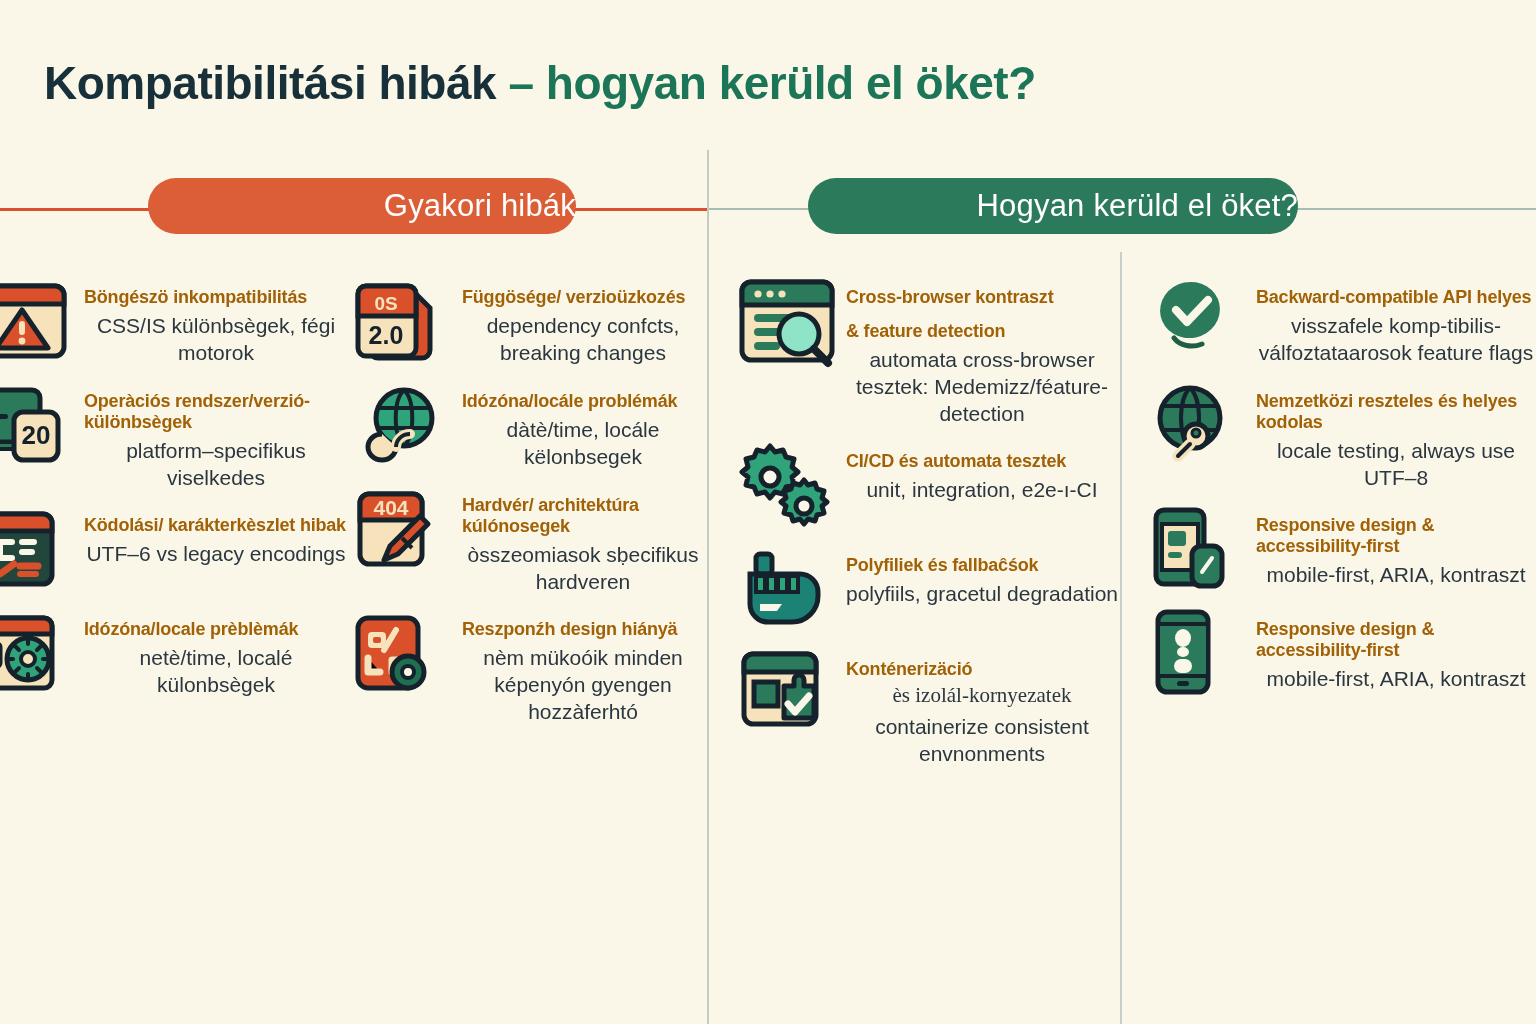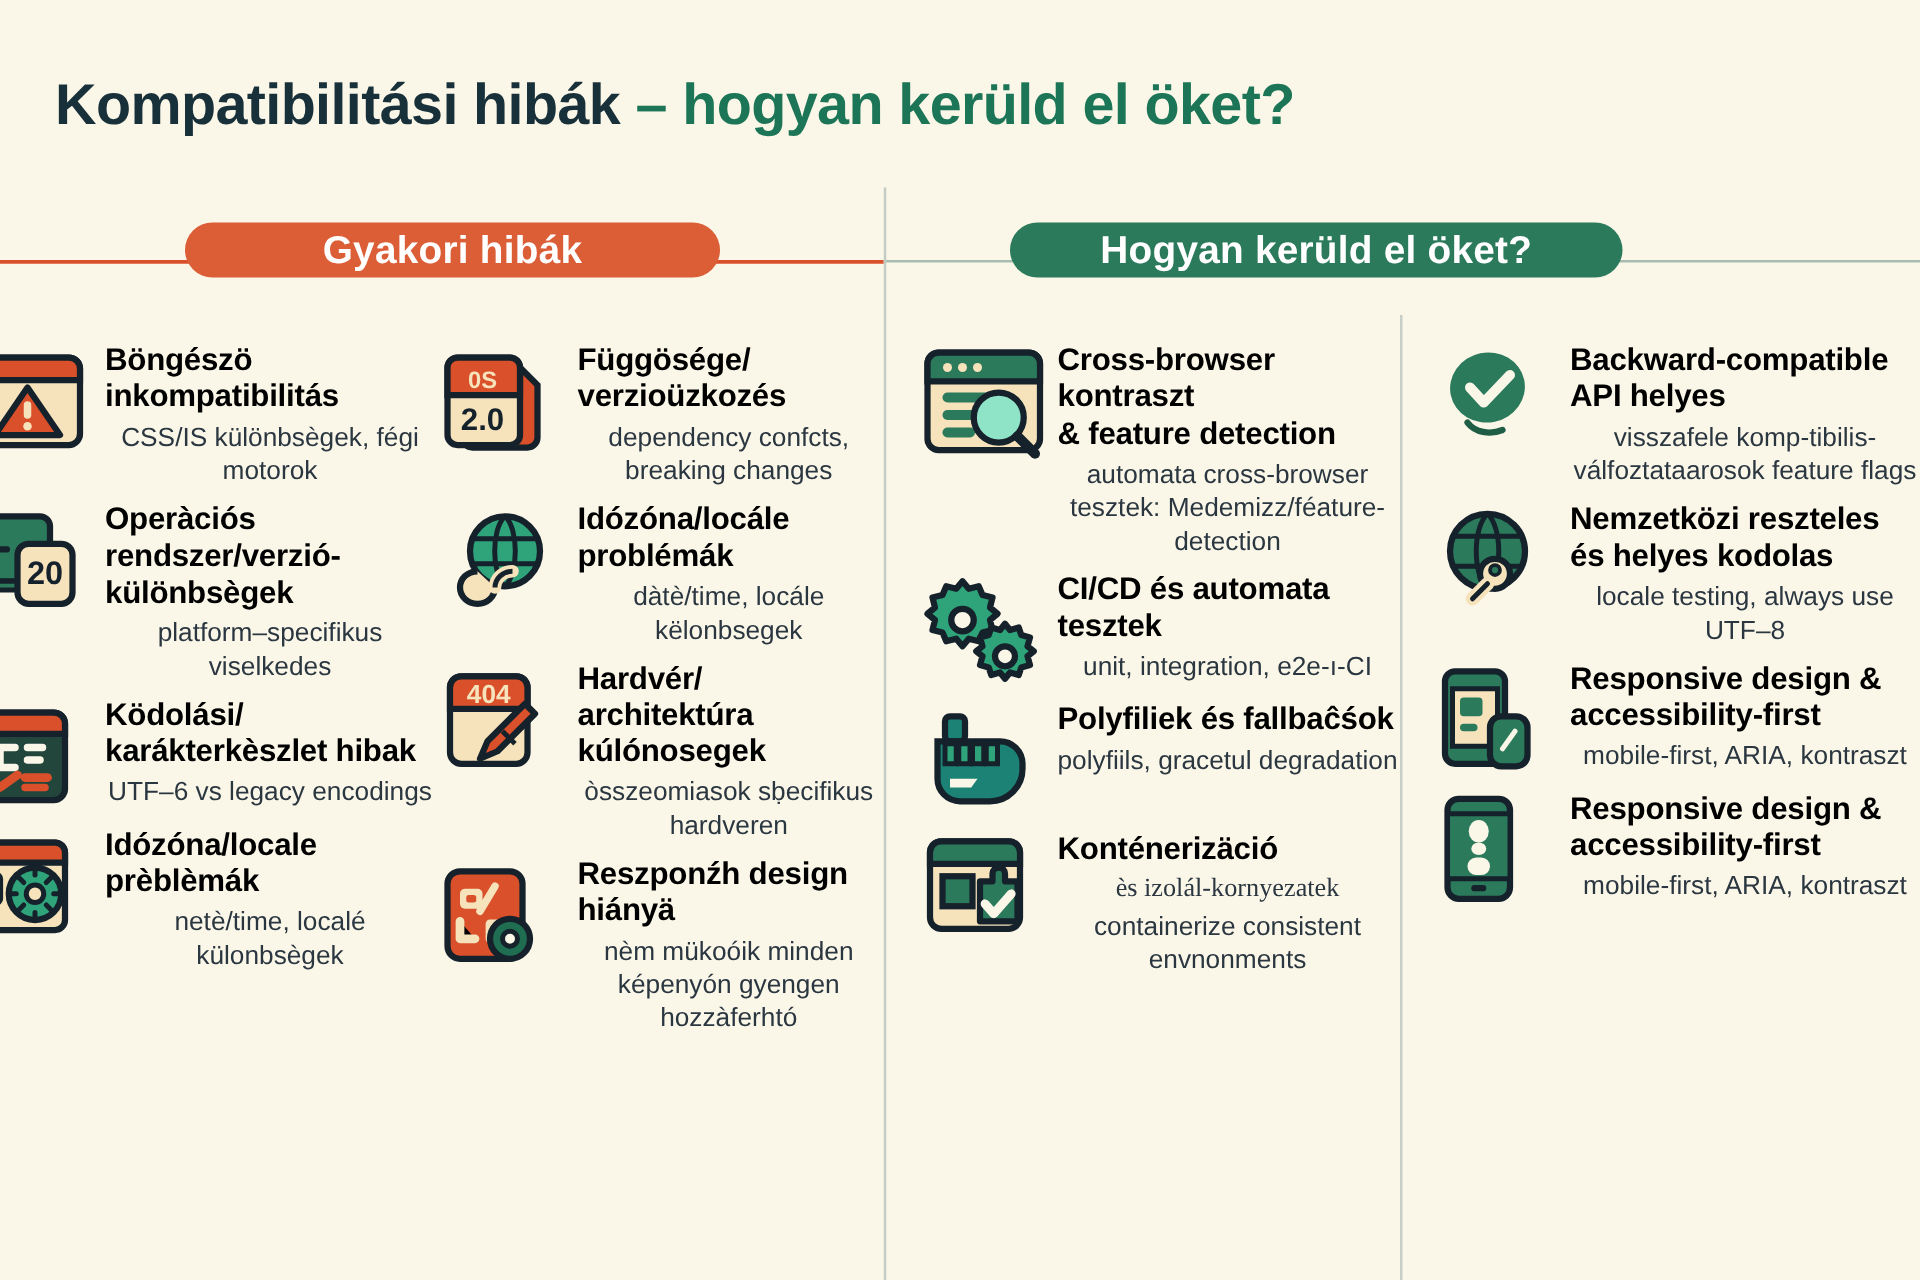--- a/index.html
+++ b/index.html
@@ -33,42 +33,42 @@
     position: absolute; left: 707px; top: 150px; width: 2px; height: 874px;
     background: #C3CBC2;
   }
   .vdiv-right {
     position: absolute; left: 1120px; top: 252px; width: 2px; height: 772px;
     background: #C8CFC8;
   }
 
   
   .pill {
-    position: absolute; height: 44px; border-radius: 31px;
-    display: flex; align-items: center; justify-content: center;
-    color: #FFFFFF; font-size: 31px; font-weight: 700;
+    position: absolute; height: 56px; border-radius: 31px;
+    display: flex; align-items: center; justify-content: flex-end;
+    color: #FFFFFF; font-size: 31px; font-weight: 400;
     letter-spacing: 0.2px;
   }
   .pill-errors { left: 148px; top: 178px; width: 428px; background: #DB5E37; }
   .pill-fixes  { left: 808px; top: 178px; width: 490px; background: #2B7A5C; }
 
   
   .col { position: absolute; top: 272px; }
   .col-1 { left: 0px;    width: 348px; }
   .col-2 { left: 352px;  width: 352px; }
   .col-3 { left: 736px;  width: 382px; }
   .col-4 { left: 1146px; width: 390px; }
 
   .item { display: flex; gap: 14px; margin-bottom: 8px; }
   .item-icon { flex: 0 0 auto; width: 96px; height: 96px; }
   .item-icon svg { display: block; }
   .item-text { flex: 1 1 auto; padding-top: 2px; }
   .item-title {
-    font-size: 25px; font-weight: 700; color: #000000;
-    line-height: 1.17; letter-spacing: -0.2px;
+    font-size: 18px; font-weight: 700; color: #a16207;
+    line-height: 1.17; letter-spacing: -0.2px; margin-top: 13px;
   }
   .item-desc {
     font-size: 21px; font-weight: 400; color: #2A3640;
     line-height: 1.28; margin-top: 5px; text-align: center;
   }
   
   .bleed { margin-left: -26px; }
 </style>
 </head>
 <body>

